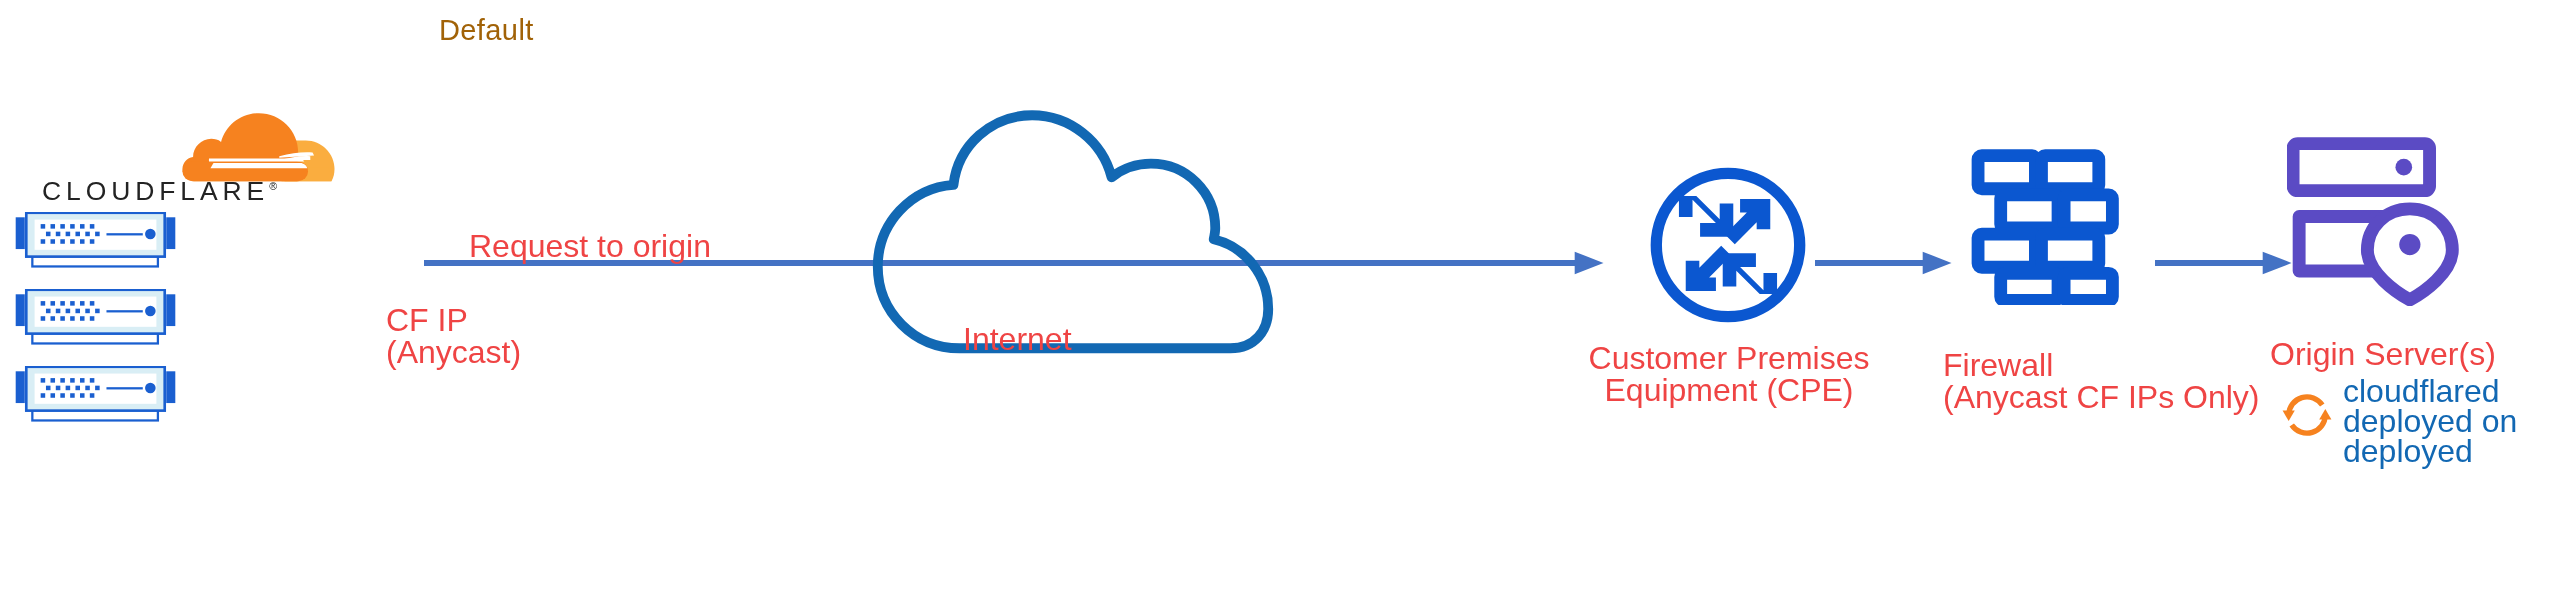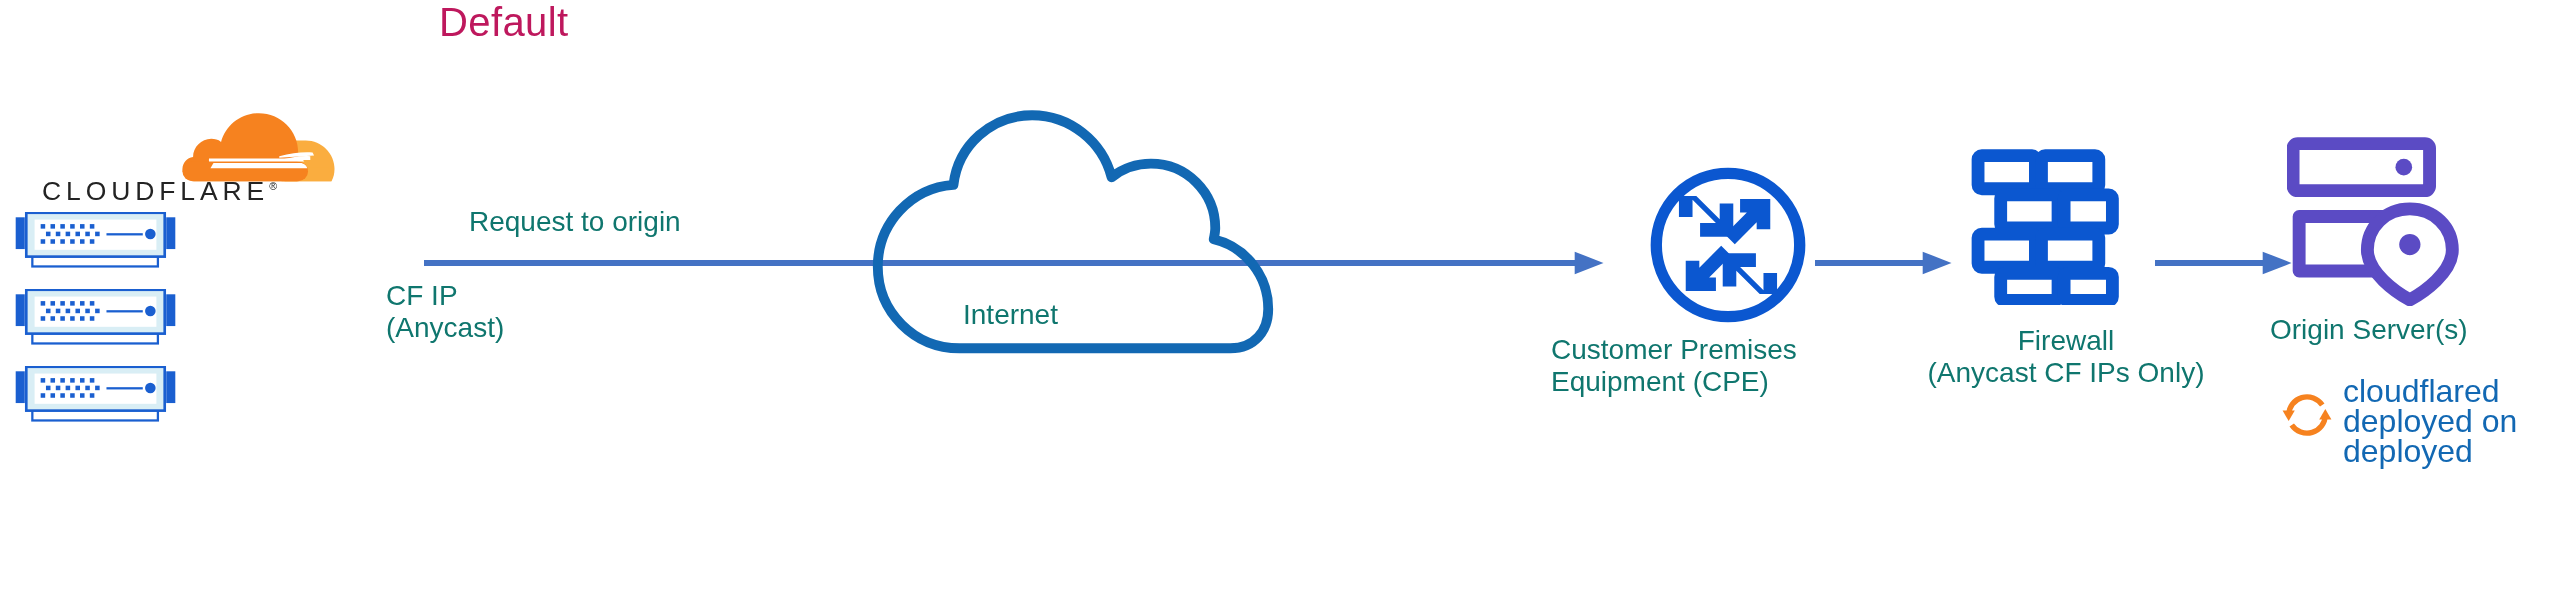--- a/index.html
+++ b/index.html
@@ -17,23 +17,23 @@
     width: 2576px;
     height: 614px;
     background: #ffffff;
     overflow: hidden;
   }
   .abs { position: absolute; }
 
   
   #diagram-title {
     left: 439px;
-    top: 0;
-    font-size: 40px;
-    color: #be185d;
+    top: 14px;
+    font-size: 29px;
+    color: #a16207;
     letter-spacing: 0.4px;
     white-space: nowrap;
   }
 
   
   #cloudflare-logo {
     left: 15px;
     top: 95px;
     width: 341px;
     height: 121px;
@@ -54,30 +54,31 @@
   }
 
   
   .server-rack { width: 163px; height: 59px; }
   #rack-1 { left: 13.6px; top: 212px; }
   #rack-2 { left: 13.6px; top: 289px; }
   #rack-3 { left: 13.6px; top: 366px; }
 
   
   .label-blue {
-    color: #0f766e;
-    font-size: 28px;
+    color: #ef4444;
+    font-size: 32px;
     line-height: 32px;
     white-space: nowrap;
+    margin-top: 24px;
   }
   #request-to-origin-label { left: 469px; top: 206px; }
   #cf-ip-label { left: 386px; top: 280px; }
   #internet-label { left: 963px; top: 299px; }
-  #cpe-label { left: 1551px; top: 334px; text-align: left; width: 356px; }
-  #firewall-label { left: 1877px; top: 325px; text-align: center; width: 378px; }
+  #cpe-label { left: 1551px; top: 318px; text-align: center; width: 356px; }
+  #firewall-label { left: 1943px; top: 325px; text-align: left; width: 378px; }
   #origin-label { left: 2270px; top: 314px; }
   #cloudflared-label {
     left: 2343px;
     top: 376px;
     font-size: 32px;
     line-height: 30px;
     color: #1268b3;
     width: 227px;
     white-space: normal;
   }

